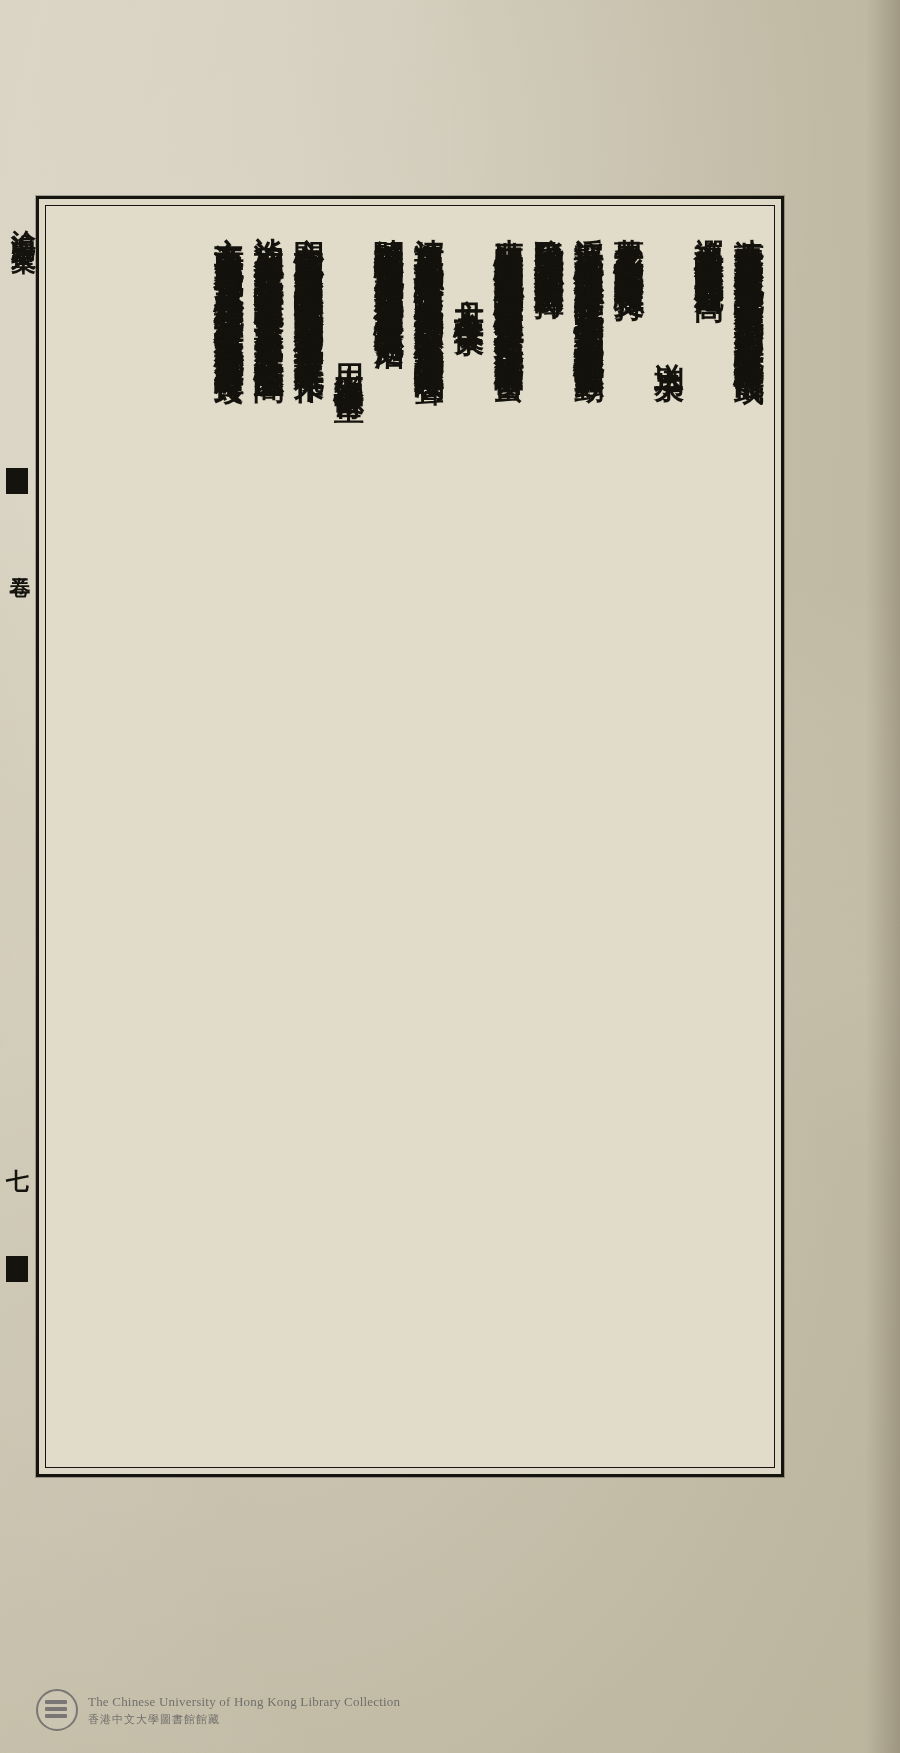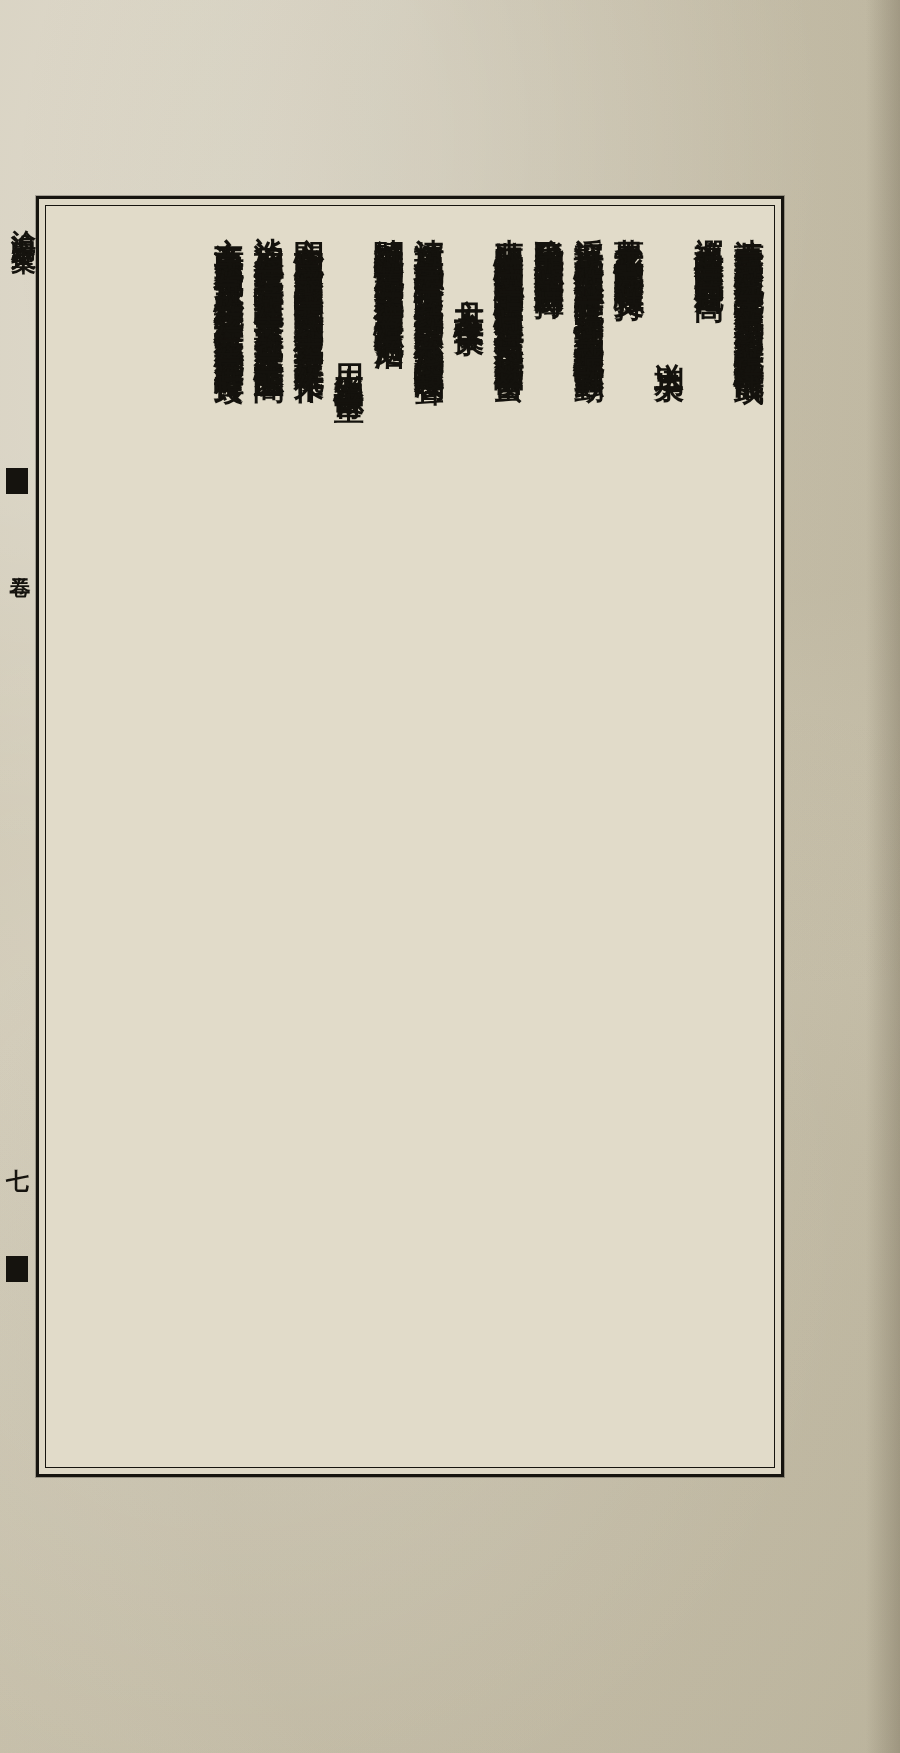--- a/index.html
+++ b/index.html
@@ -232,14 +232,21 @@
           <div class="col">清輝萬里抱城郭白雲縹緲天際薄退思迢迢欲飛翻青鐙欵欵慰寂寞流螢低飛光入幰蟋蟀淒鳴聲</div>
           <div class="col">繞閣微風細浪漾池蘋冷露無聲藕花落空庭俯仰獨蕭條憶君孤帆何處泊</div>
           <div class="col indent2">用大人樂字韻懷肯堂</div>
           <div class="col">心閒忘歲周凝寒亦云樂朝來翠巘間瞪瞪微雲閣天邊翺翔鳥傍我庭木落不覺望征夫輕帆作未作</div>
           <div class="col">淡泊忘屈伸寧靜任美惡擾擾蜉蝣子何知龍與蠖侍宦來章江三載趨庭樂秋水共長天遙憶滕王閣</div>
           <div class="col">文章海山奇風雲助我作何者見天心幾點梅花落嘉言終益美佞言徒益惡變化看無窮日耀靑黃蠖</div>
         </div>
     </div>
   </div>
 
+  <div id="stamp">
+    <div class="logo"></div>
+    <div class="lines">
+      <div class="en">The Chinese University of Hong Kong Library Collection</div>
+      <div class="zh">香港中文大學圖書館館藏</div>
+    </div>
+  </div>
 
 </div>
 
 </body></html>

